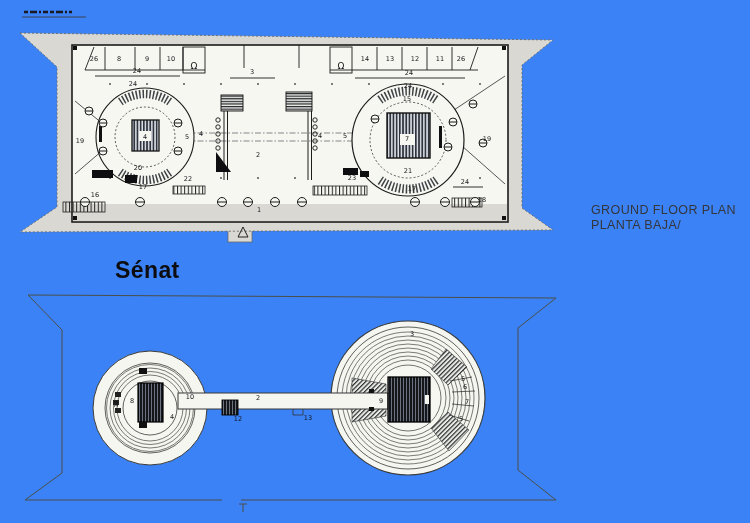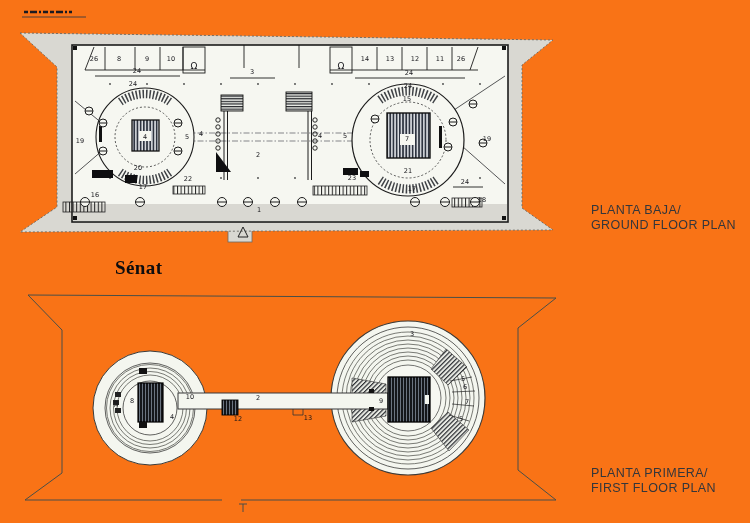--- a/index.html
+++ b/index.html
@@ -1,23 +1,23 @@
 <!DOCTYPE html>
 <html><head>
 <meta charset="utf-8">
 <style>
   html,body{margin:0;padding:0;}
-  .page{position:relative;width:750px;height:523px;background:#f97316;overflow:hidden;
+  .page{position:relative;width:750px;height:523px;background:#3b82f6;overflow:hidden;
         font-family:"Liberation Sans",sans-serif;}
   svg{position:absolute;display:block;}
   .plan-top{left:15px;top:28px;width:560px;height:215px;}
   .plan-bottom{left:20px;top:292px;width:560px;height:225px;}
   .caption-marks{left:22px;top:8px;width:72px;height:12px;}
-  .hall-label{position:absolute;font-family:Liberation Serif, serif;font-weight:700;
-              font-size:19px;color:#0d0d0f;letter-spacing:.4px;}
+  .hall-label{position:absolute;font-family:Liberation Sans, sans-serif;font-weight:700;
+              font-size:23px;color:#0d0d0f;letter-spacing:.4px;}
   .label-senat{left:115px;top:257px;}
   .label-deputes{left:368px;top:255px;}
   .caption{position:absolute;font-family:"Liberation Sans",sans-serif;font-size:12.5px;
            line-height:15px;color:#34363b;letter-spacing:.4px;}
   .caption-ground{left:591px;top:203px;}
   .caption-first{left:591px;top:466px;}
   .plan text{font-family:"DejaVu Sans",sans-serif;fill:#15151a;text-anchor:middle;}
 </style>
 </head>
 <body>
@@ -288,22 +288,22 @@
         <text x="397" y="163" font-size="6.5">17</text>
         <text x="450" y="156" font-size="6.5">24</text>
         <text x="467" y="174" font-size="6.5">18</text>
         <text x="244" y="184" font-size="6.5">1</text>
       </g>
   </svg>
 
   <div class="hall-label label-senat">Sénat</div>
 
   <div class="caption caption-ground">
+    <div>GROUND FLOOR PLAN</div>
     <div>PLANTA BAJA/</div>
-    <div>GROUND FLOOR PLAN</div>
   </div>
 
   <svg class="plan plan-bottom" viewBox="0 0 560 225">
     <defs>
       <pattern id="darkStripe" width="3" height="4" patternUnits="userSpaceOnUse">
         <rect width="3" height="4" fill="#14161a"></rect>
           <rect x="2" width="1" height="4" fill="#6b7480"></rect>
       </pattern>
       <pattern id="diagHatch" width="3.2" height="3.2" patternUnits="userSpaceOnUse" patternTransform="rotate(45)">
         <rect width="3.2" height="3.2" fill="#e9ebe4"></rect>
@@ -380,18 +380,14 @@
         <text x="361" y="111" font-size="6.5">9</text>
         <text x="392" y="44" font-size="6.5">3</text>
         <text x="443" y="89" font-size="6.5">5</text>
         <text x="445" y="97" font-size="6.5">6</text>
         <text x="447" y="112" font-size="6.5">7</text>
         <text x="441" y="129" font-size="6.5">5</text>
         <text x="98" y="112" font-size="5.5" transform="rotate(-90 98 112)">18</text>
       </g>
   </svg>
 
-  <div class="caption caption-first">
-    <div>PLANTA PRIMERA/</div>
-    <div>FIRST FLOOR PLAN</div>
-  </div>
 
 </div>
 
 </body></html>

